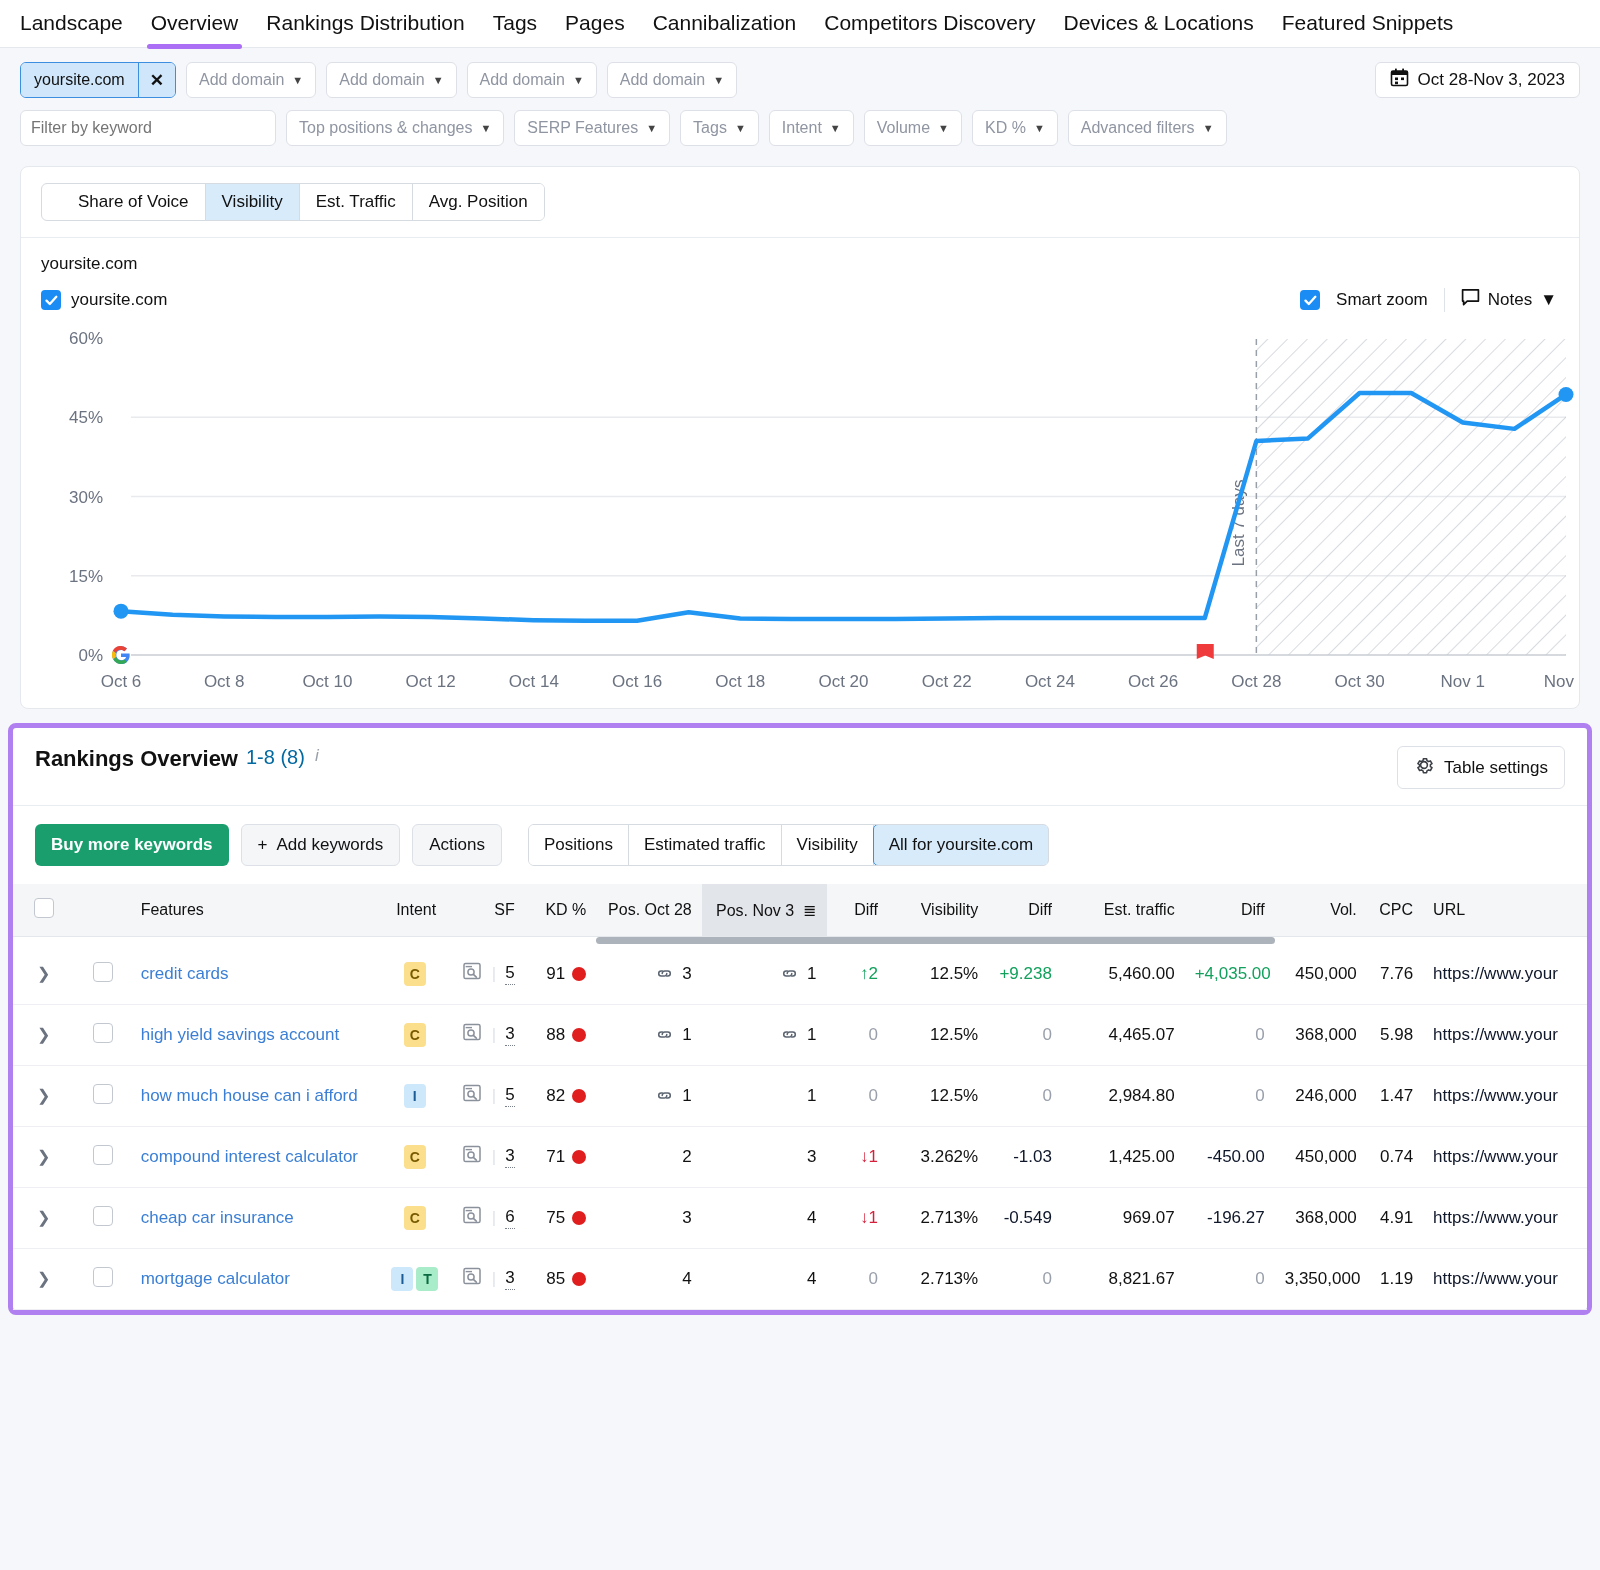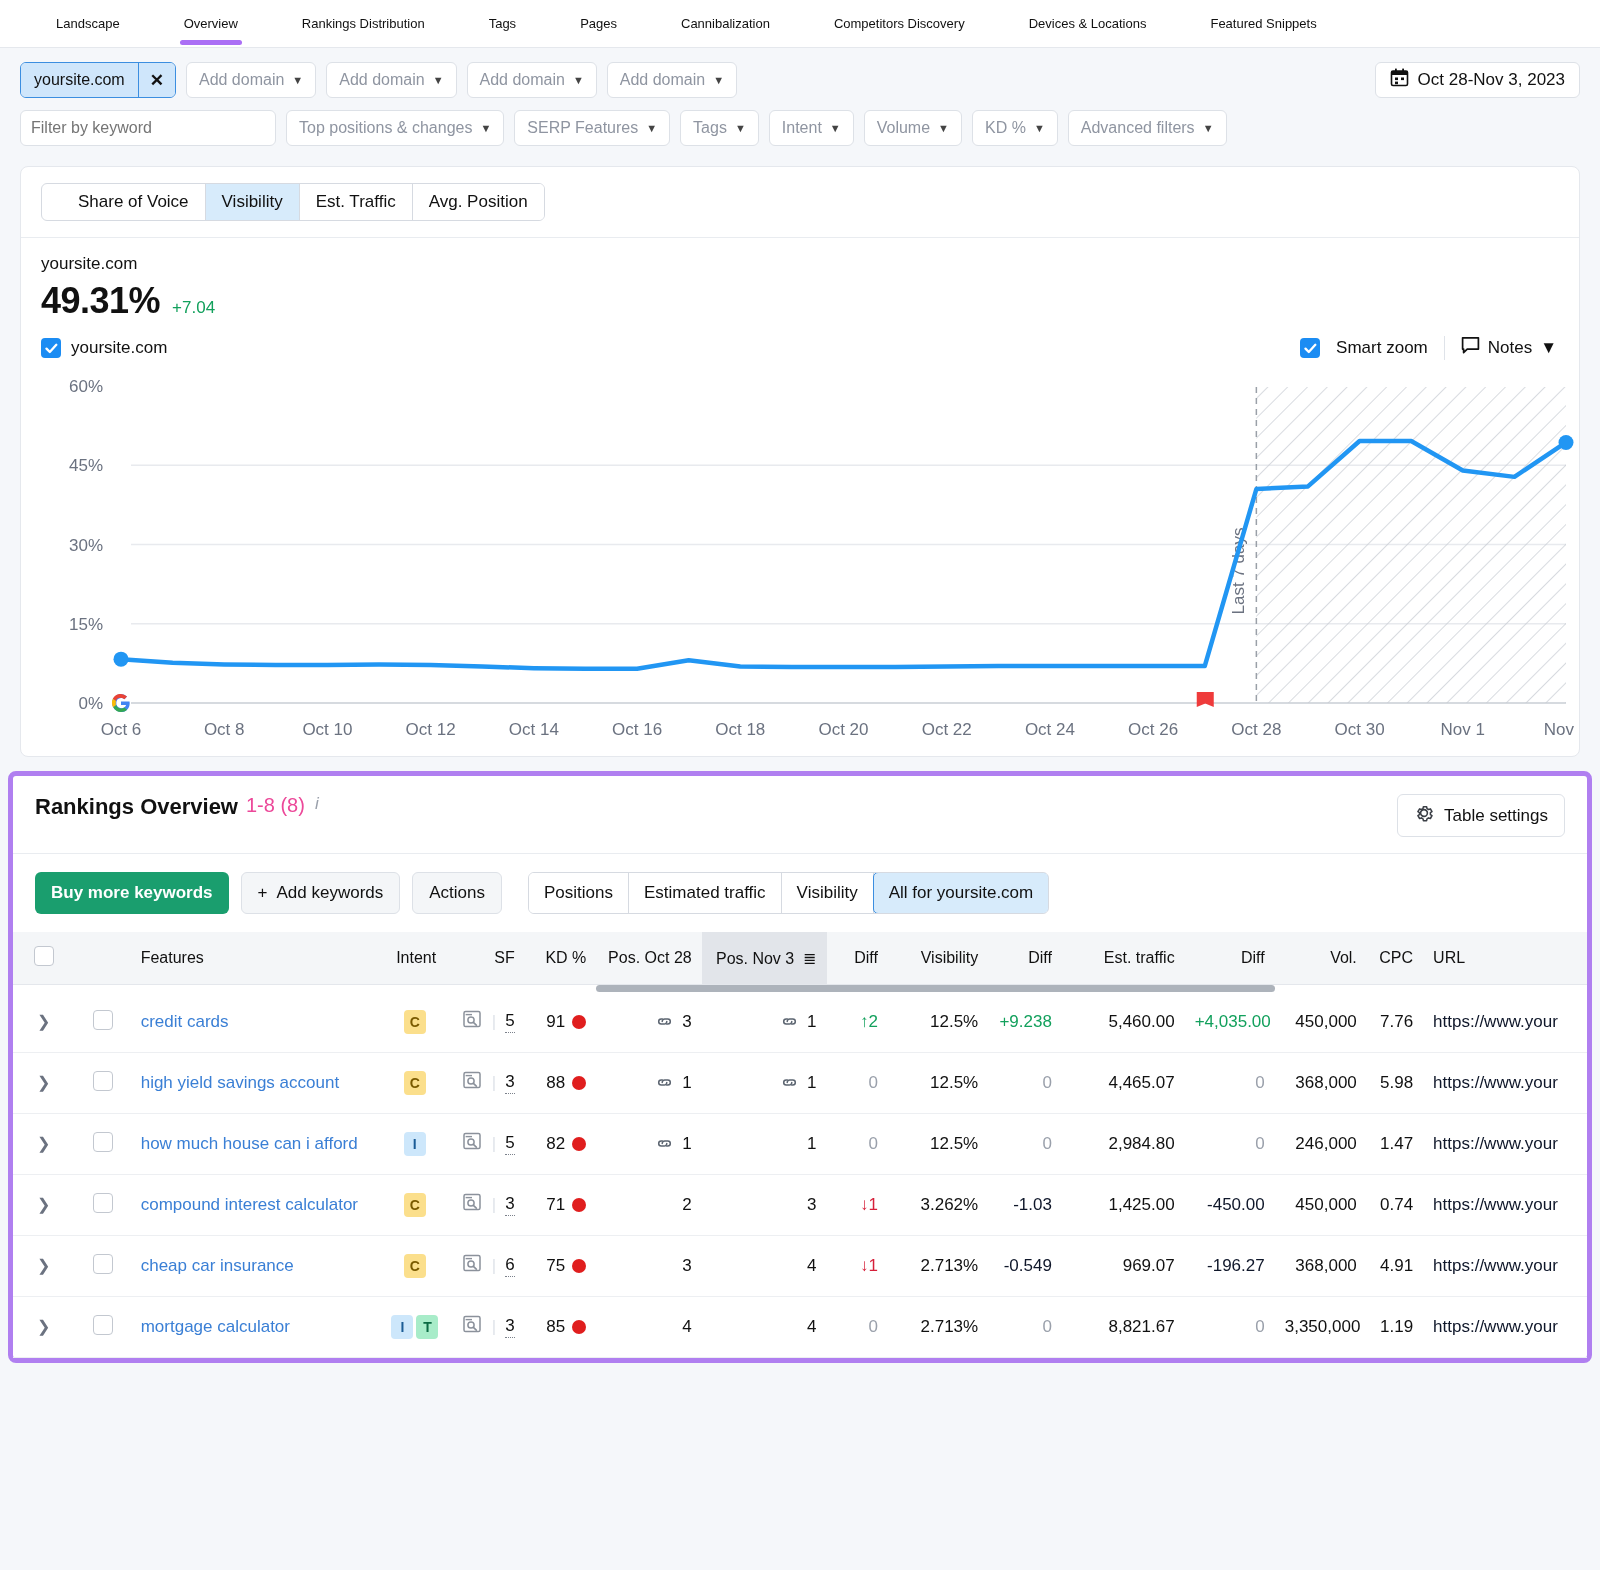--- a/index.html
+++ b/index.html
@@ -14,22 +14,22 @@
 
   
   .topnav {
     height:48px; background:#fff;
     display:flex; align-items:center;
     padding:0 20px; gap:28px;
     position:relative;
     border-bottom:1px solid #e5e8ed;
   }
   .topnav .navitem {
-    font-size:13px; color:#111; white-space:nowrap;
-    position:relative; padding:12px 0 13px 0; cursor:pointer;margin-left:36px;
+    font-size:21px; color:#111; white-space:nowrap;
+    position:relative; padding:12px 0 13px 0; cursor:pointer;
   }
   .topnav .navitem.active { color:#111; }
   .topnav .navitem.active:after {
     content:""; position:absolute; left:-4px; right:-4px; bottom:-1px;
     height:5px; background:#ab6ff5; border-radius:3px;
   }
 
   
   .filterwrap { background:#f5f7fa; padding:14px 20px 8px 20px; }
   .filterrow { display:flex; align-items:center; gap:10px; margin-bottom:12px; }
@@ -114,21 +114,21 @@
   .rankpanel {
     margin:14px 8px 0 8px; background:#fff;
     border:5px solid #b07ff0; border-radius:8px;
     height:auto;
   }
   .rankhead {
     display:flex; padding:18px 22px 16px 22px;
     border-bottom:1px solid #e9ecf0;
   }
   .rankhead .title { font-size:22px; font-weight:bold; }
-  .rankhead .count { font-size:20px; color:#ec4899; margin-left:8px; font-weight:normal;}
+  .rankhead .count { font-size:20px; color:#0369a1; margin-left:8px; font-weight:normal;}
   .rankhead .infoi { margin-left:10px; font-size:17px; color:#9aa0ab; font-style:italic; cursor:pointer;}
   .tablesettings {
     margin-left:auto; display:flex; align-items:center; gap:10px;
     border:1px solid #dde1e7; border-radius:6px; background:#fff;
     padding:8px 16px; font-size:17px; cursor:pointer;
   }
 
   .toolrow { display:flex; align-items:center; gap:12px; padding:18px 22px 18px 22px; }
   .btn-green {
     background:#1a9e6e; color:#fff; font-size:17px; font-weight:bold;
@@ -286,24 +286,20 @@
   <div class="segmented" id="metric-tabs">
       <div class="seg">Share of Voice</div>
       <div class="seg active">Visibility</div>
       <div class="seg">Est. Traffic</div>
       <div class="seg">Avg. Position</div>
     </div>
   <div class="divline"></div>
 
   <div class="kpi">
     <div class="dom">yoursite.com</div>
-    <div class="valrow">
-      <div class="val">49.31%</div>
-      <div class="delta">+7.04</div>
-    </div>
   </div>
 
   <div class="legendrow">
     <div class="legend-left">
       <span class="cbox">
         <svg width="13" height="11" viewBox="0 0 13 11">
             <polyline points="1.5,5.6 4.8,9 11.3,1.8" fill="none" stroke="#fff" stroke-width="2.3" stroke-linecap="round" stroke-linejoin="round"></polyline>
           </svg>
       </span>
       <span class="legend-label">yoursite.com</span>

